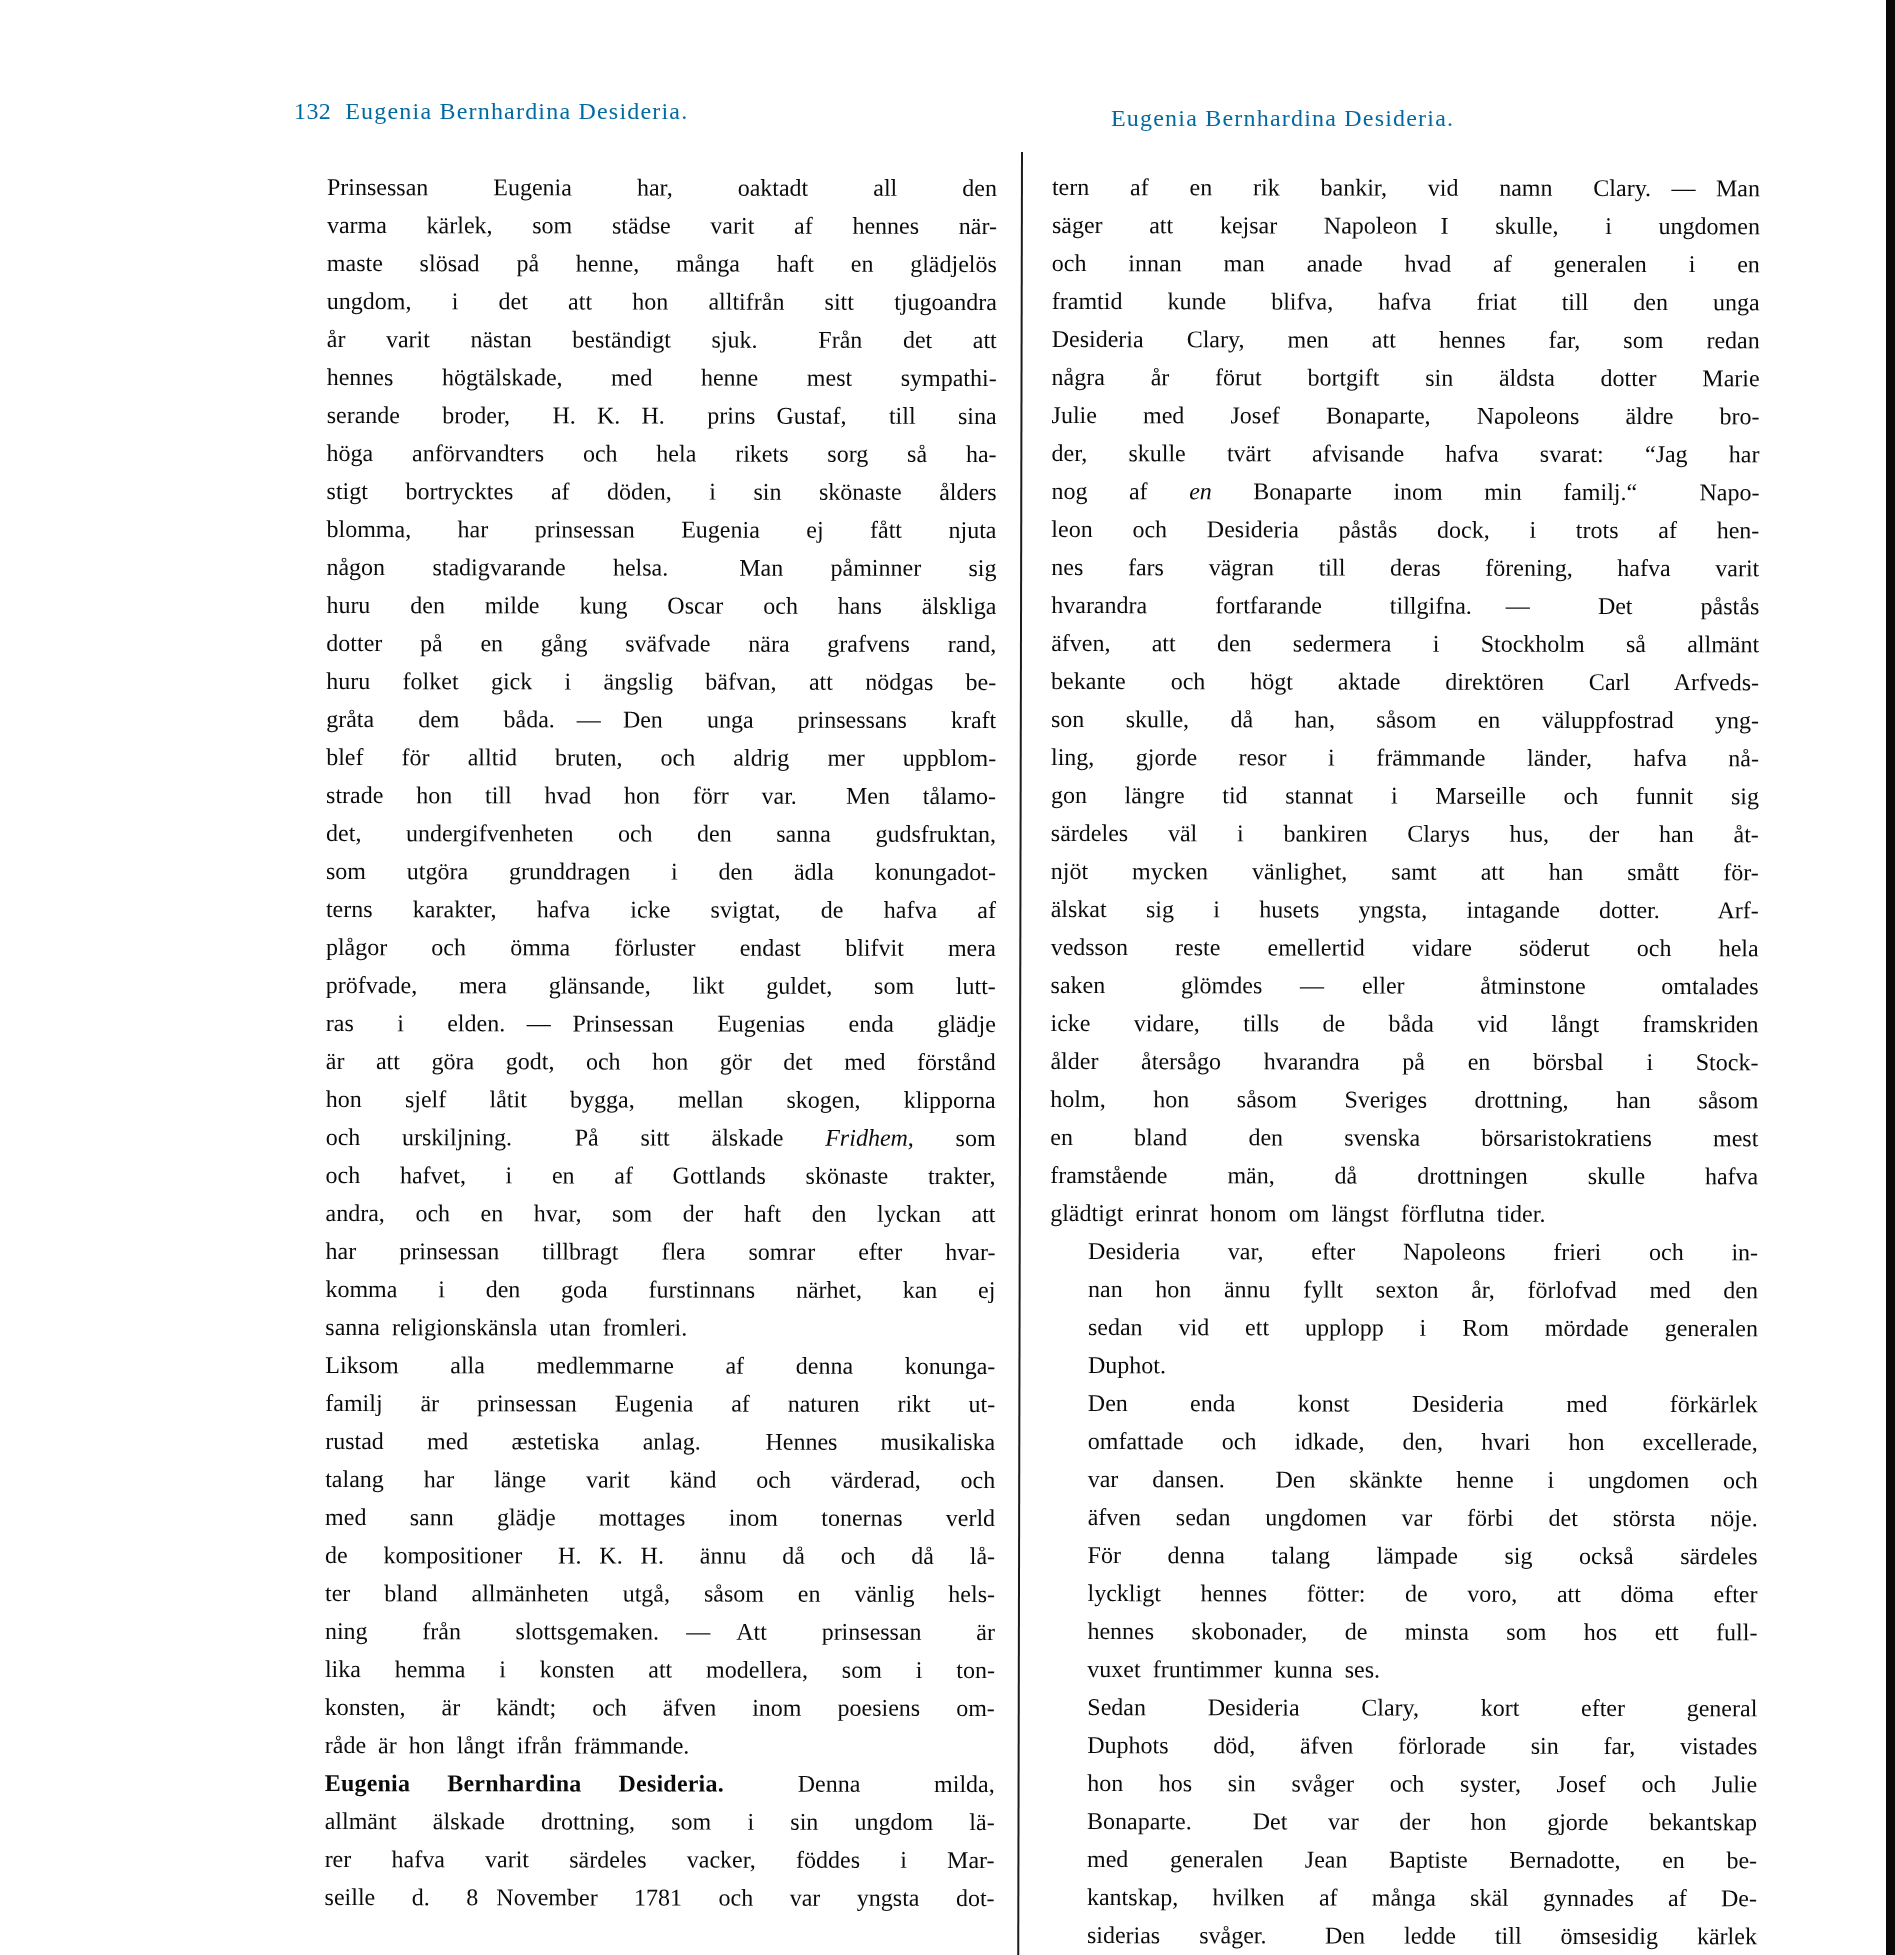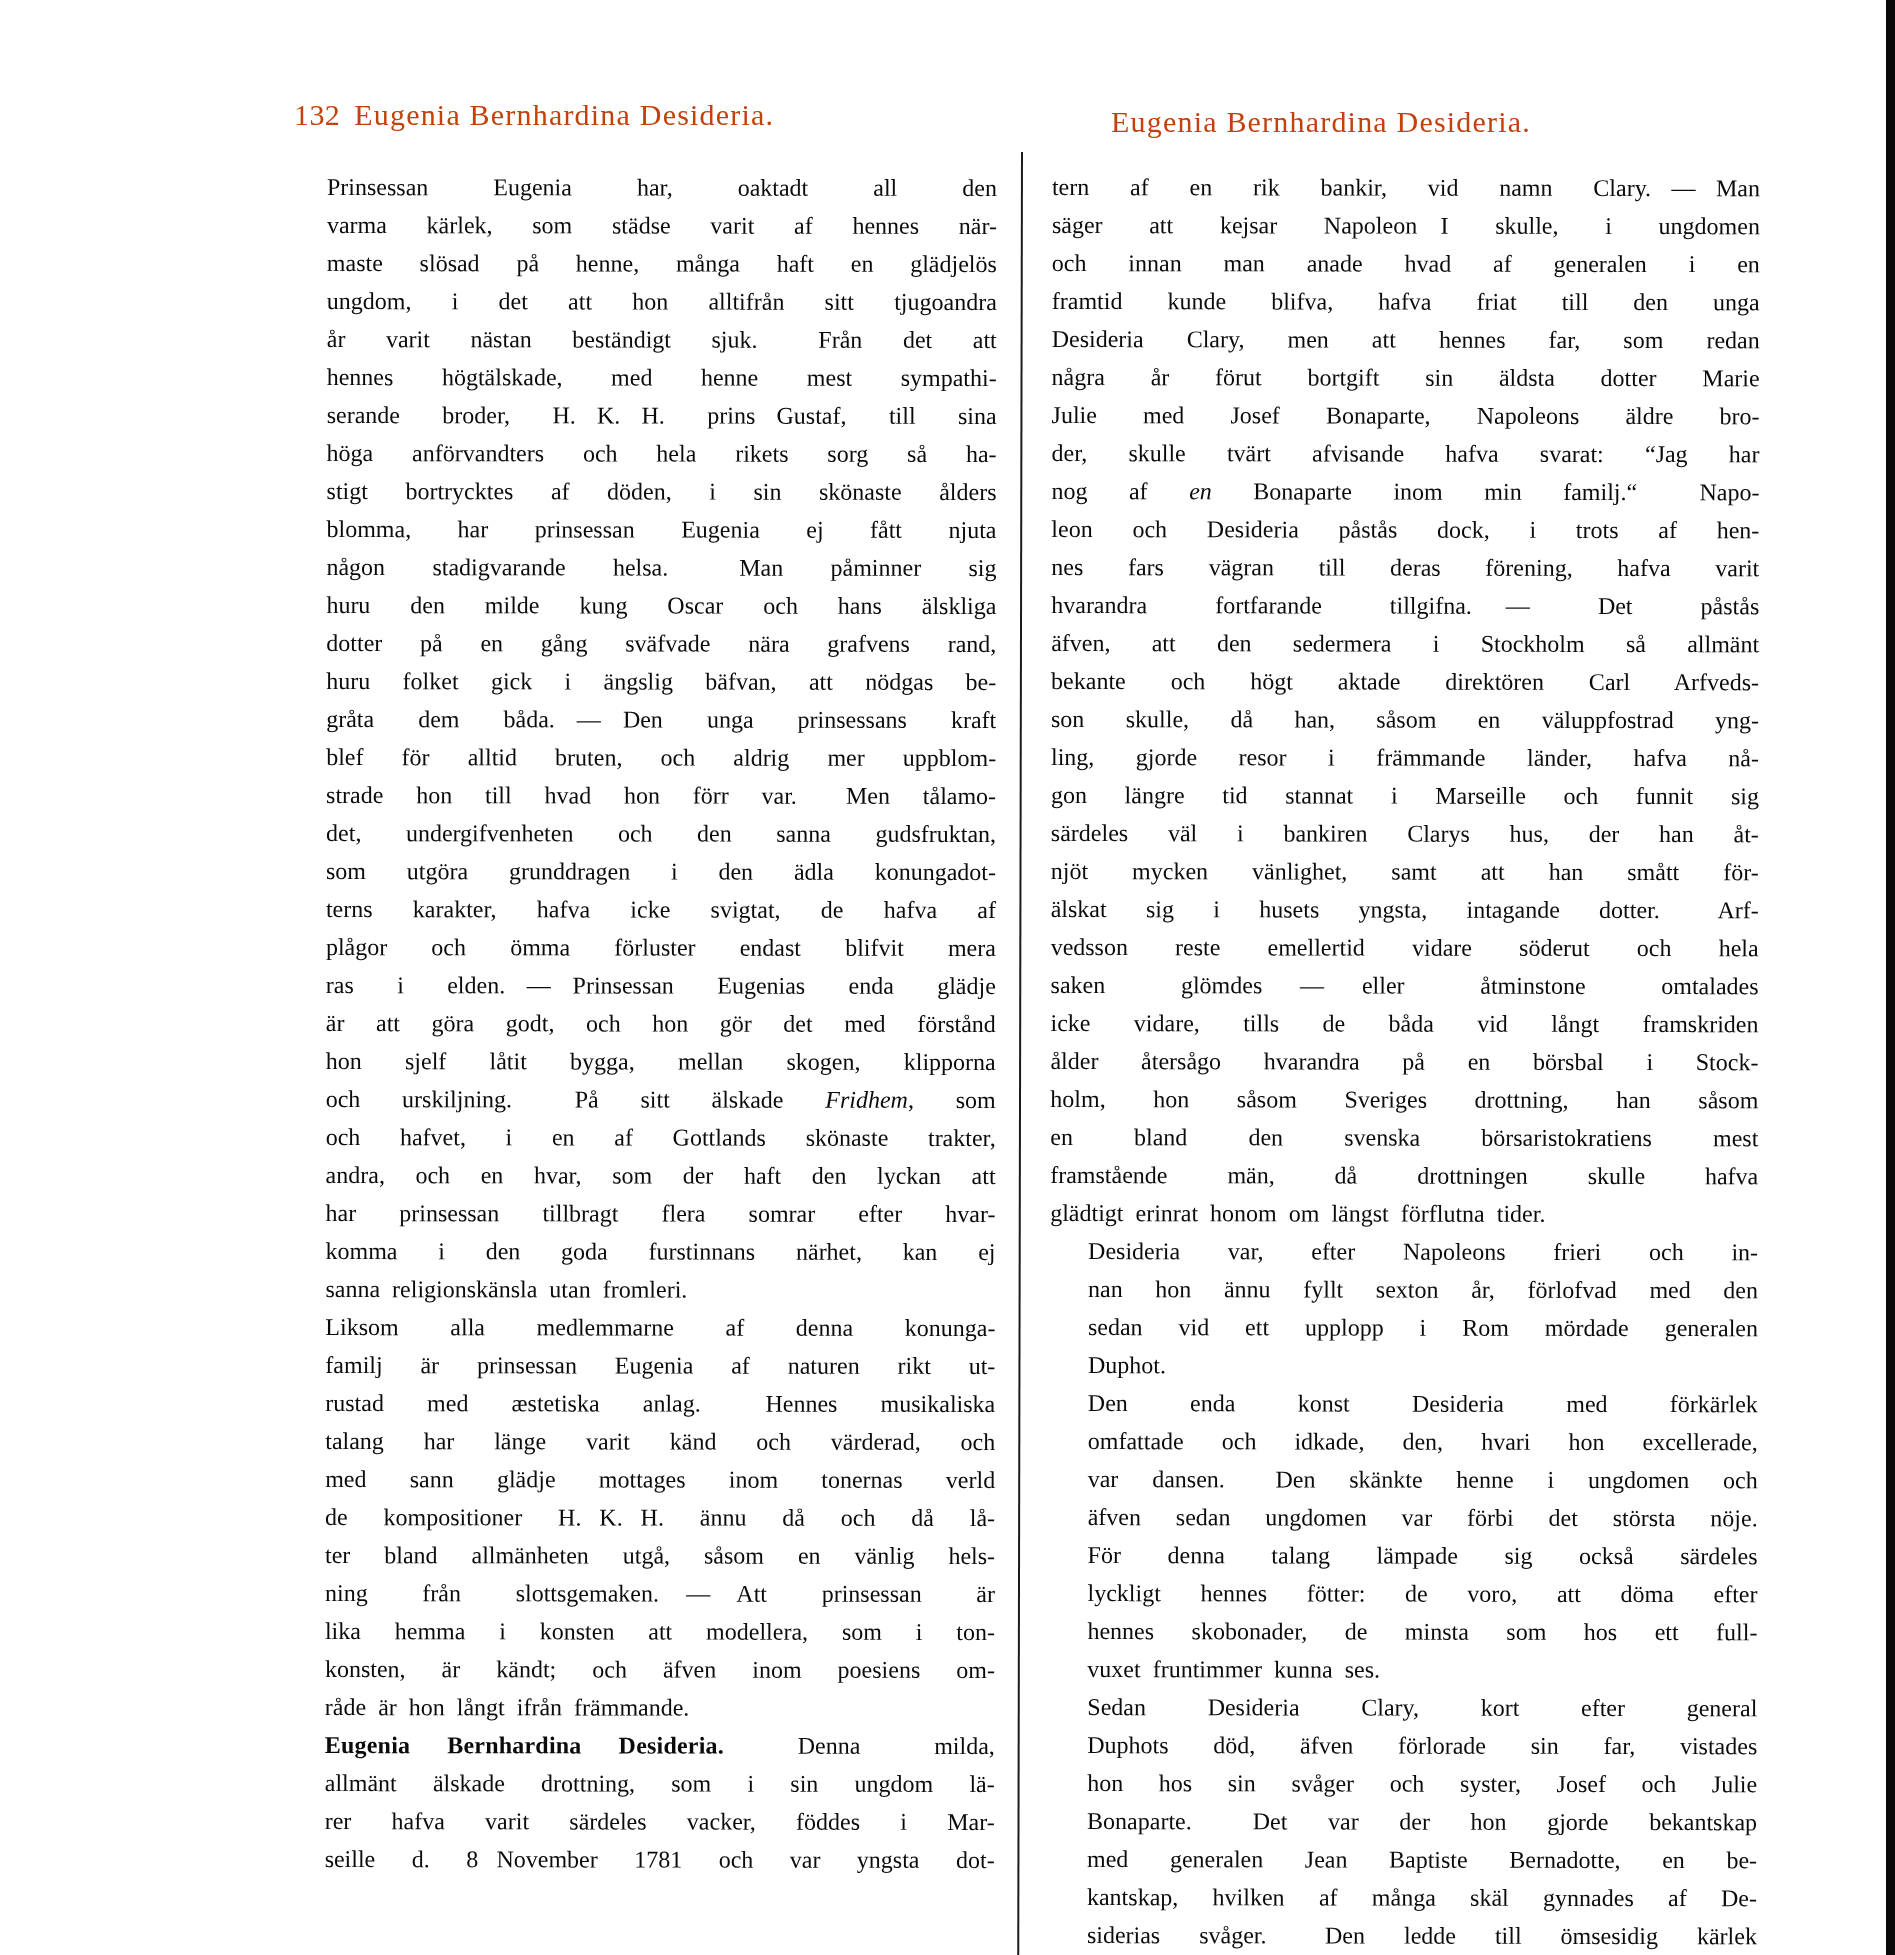--- a/index.html
+++ b/index.html
@@ -36,23 +36,23 @@
     position: absolute;
     top: 0; left: 0; right: 0;
     height: 1.6px;
     background: #ffffff;
   }
 
   
   .runhead {
     position: absolute;
     font-family: "Liberation Serif", "DejaVu Serif", serif;
-    font-size: 30px;
+    font-size: 24px;
     letter-spacing: 1.2px;
-    color: #c2410c;
+    color: #0369a1;
     white-space: nowrap;
   }
   #head-left {
     left: 294px;
     top: 98px;
   }
   #head-left .folio {
     margin-right: 14px;
     letter-spacing: 0.4px;
   }
@@ -156,20 +156,21 @@
       <span class="ln">huru  den  milde  kung  Oscar  och  hans  älskliga</span>
       <span class="ln">dotter  på  en  gång  sväfvade  nära  grafvens  rand,</span>
       <span class="ln">huru  folket  gick  i  ängslig  bäfvan,  att  nödgas  be-</span>
       <span class="ln">gråta  dem  båda. — Den  unga  prinsessans  kraft</span>
       <span class="ln">blef  för  alltid  bruten,  och  aldrig  mer  uppblom-</span>
       <span class="ln">strade  hon  till  hvad  hon  förr  var.   Men  tålamo-</span>
       <span class="ln">det,  undergifvenheten  och  den  sanna  gudsfruktan,</span>
       <span class="ln">som  utgöra  grunddragen  i  den  ädla  konungadot-</span>
       <span class="ln">terns  karakter,  hafva  icke  svigtat,  de  hafva  af</span>
       <span class="ln">plågor  och  ömma  förluster  endast  blifvit  mera</span>
+      <span class="ln">pröfvade,  mera  glänsande,  likt  guldet,  som  lutt-</span>
       <span class="ln">ras  i  elden. — Prinsessan  Eugenias  enda  glädje</span>
       <span class="ln">är  att  göra  godt,  och  hon  gör  det  med  förstånd</span>
 
       <span class="ln">hon  sjelf  låtit  bygga,  mellan  skogen,  klipporna</span>
 
       <span class="ln"><span>och  urskiljning.   På  sitt  älskade  </span><em>Fridhem</em><span>,  som</span></span>
       <span class="ln">och  hafvet,  i  en  af  Gottlands  skönaste  trakter,</span>
       <span class="ln">andra,  och  en  hvar,  som  der  haft  den  lyckan  att</span>
       <span class="ln">har  prinsessan  tillbragt  flera  somrar  efter  hvar-</span>
       <span class="ln">komma  i  den  goda  furstinnans  närhet,  kan  ej</span>

